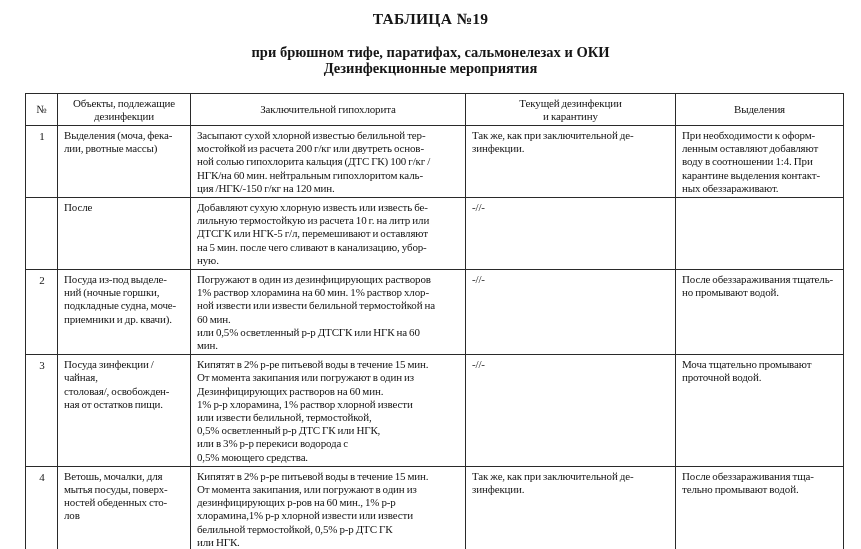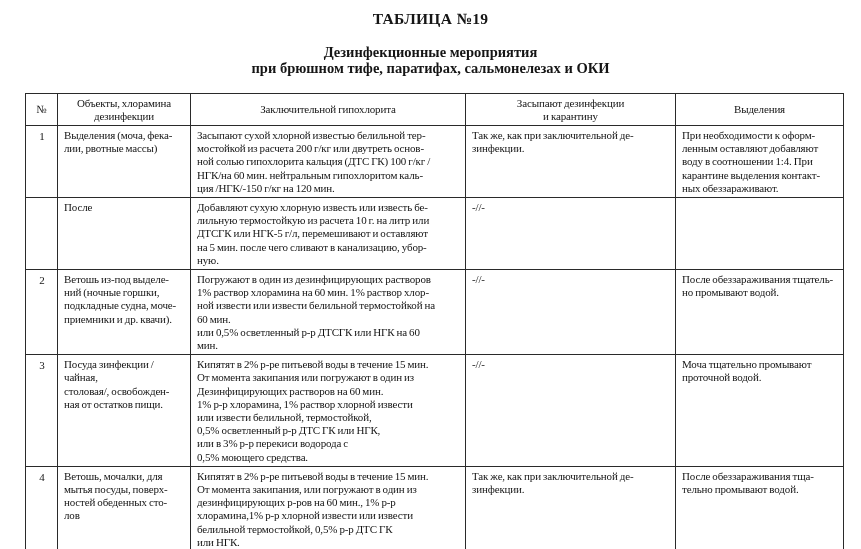--- a/index.html
+++ b/index.html
@@ -76,39 +76,39 @@
   tr.row-4  { height: 83px; }
 </style>
 </head>
 <body>
 
 <div class="page">
 
   <div class="title">ТАБЛИЦА №19</div>
 
   <div class="subtitle">
+    <div>при брюшном тифе, паратифах, сальмонелезах и ОКИ</div>
     <div>Дезинфекционные мероприятия</div>
-    <div>при брюшном тифе, паратифах, сальмонелезах и ОКИ</div>
   </div>
 
   <table class="doc-table">
     <colgroup>
       <col style="width:32px">
       <col style="width:133px">
       <col style="width:275px">
       <col style="width:210px">
       <col style="width:168px">
     </colgroup>
     <thead>
       <tr class="row-h">
         <th>№</th>
-        <th>Объекты, хлорамина
+        <th>Объекты, подлежащие
 дезинфекции</th>
         <th>Заключительной гипохлорита</th>
-        <th>Засыпают дезинфекции
+        <th>Текущей дезинфекции
 и карантину</th>
         <th>Выделения</th>
       </tr>
     </thead>
     <tbody>
       <tr class="row-0">
         <td class="c-num">1</td>
         <td>Выделения (моча, фека-
 лии, рвотные массы)</td>
         <td>Засыпают сухой хлорной известью белильной тер-
@@ -130,21 +130,21 @@
         <td>Добавляют сухую хлорную известь или известь бе-
 лильную термостойкую из расчета 10 г. на литр или
 ДТСГК или НГК-5 г/л, перемешивают и оставляют
 на 5 мин. после чего сливают в канализацию, убор-
 ную.</td>
         <td>-//-</td>
         <td></td>
       </tr>
       <tr class="row-2">
         <td class="c-num">2</td>
-        <td>Ветошь из-под выделе-
+        <td>Посуда из-под выделе-
 ний (ночные горшки,
 подкладные судна, моче-
 приемники и др. квачи).</td>
         <td>Погружают в один из дезинфицирующих растворов
 1% раствор хлорамина на 60 мин. 1% раствор хлор-
 ной извести или извести белильной термостойкой на
 60 мин.
 или 0,5% осветленный р-р ДТСГК или НГК на 60
 мин.</td>
         <td>-//-</td>

